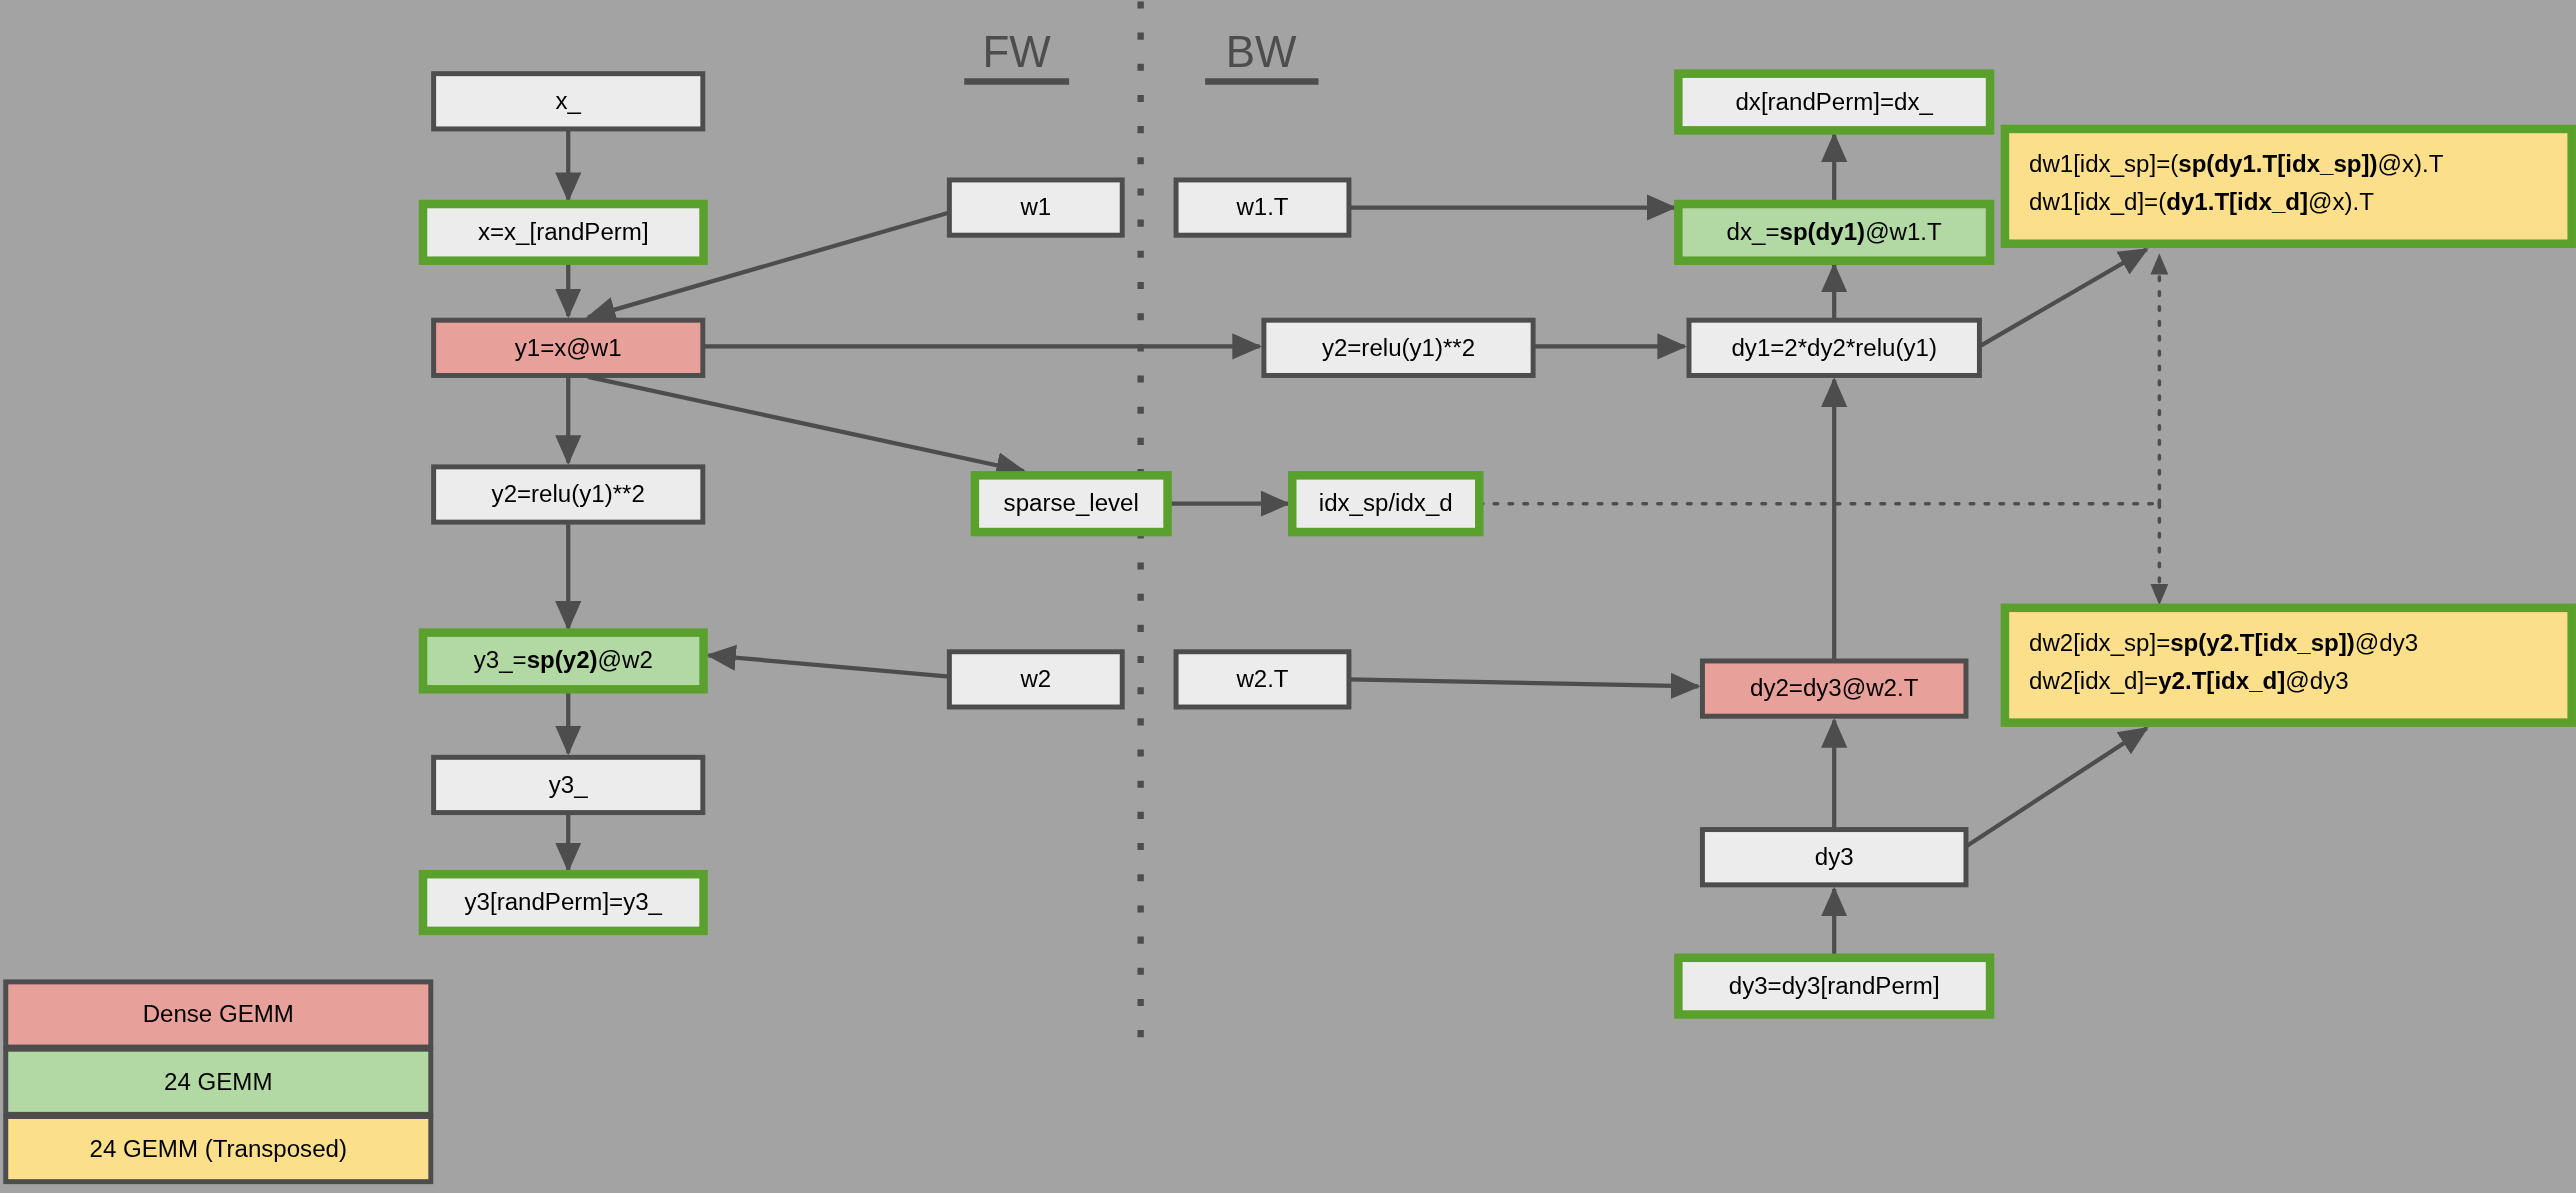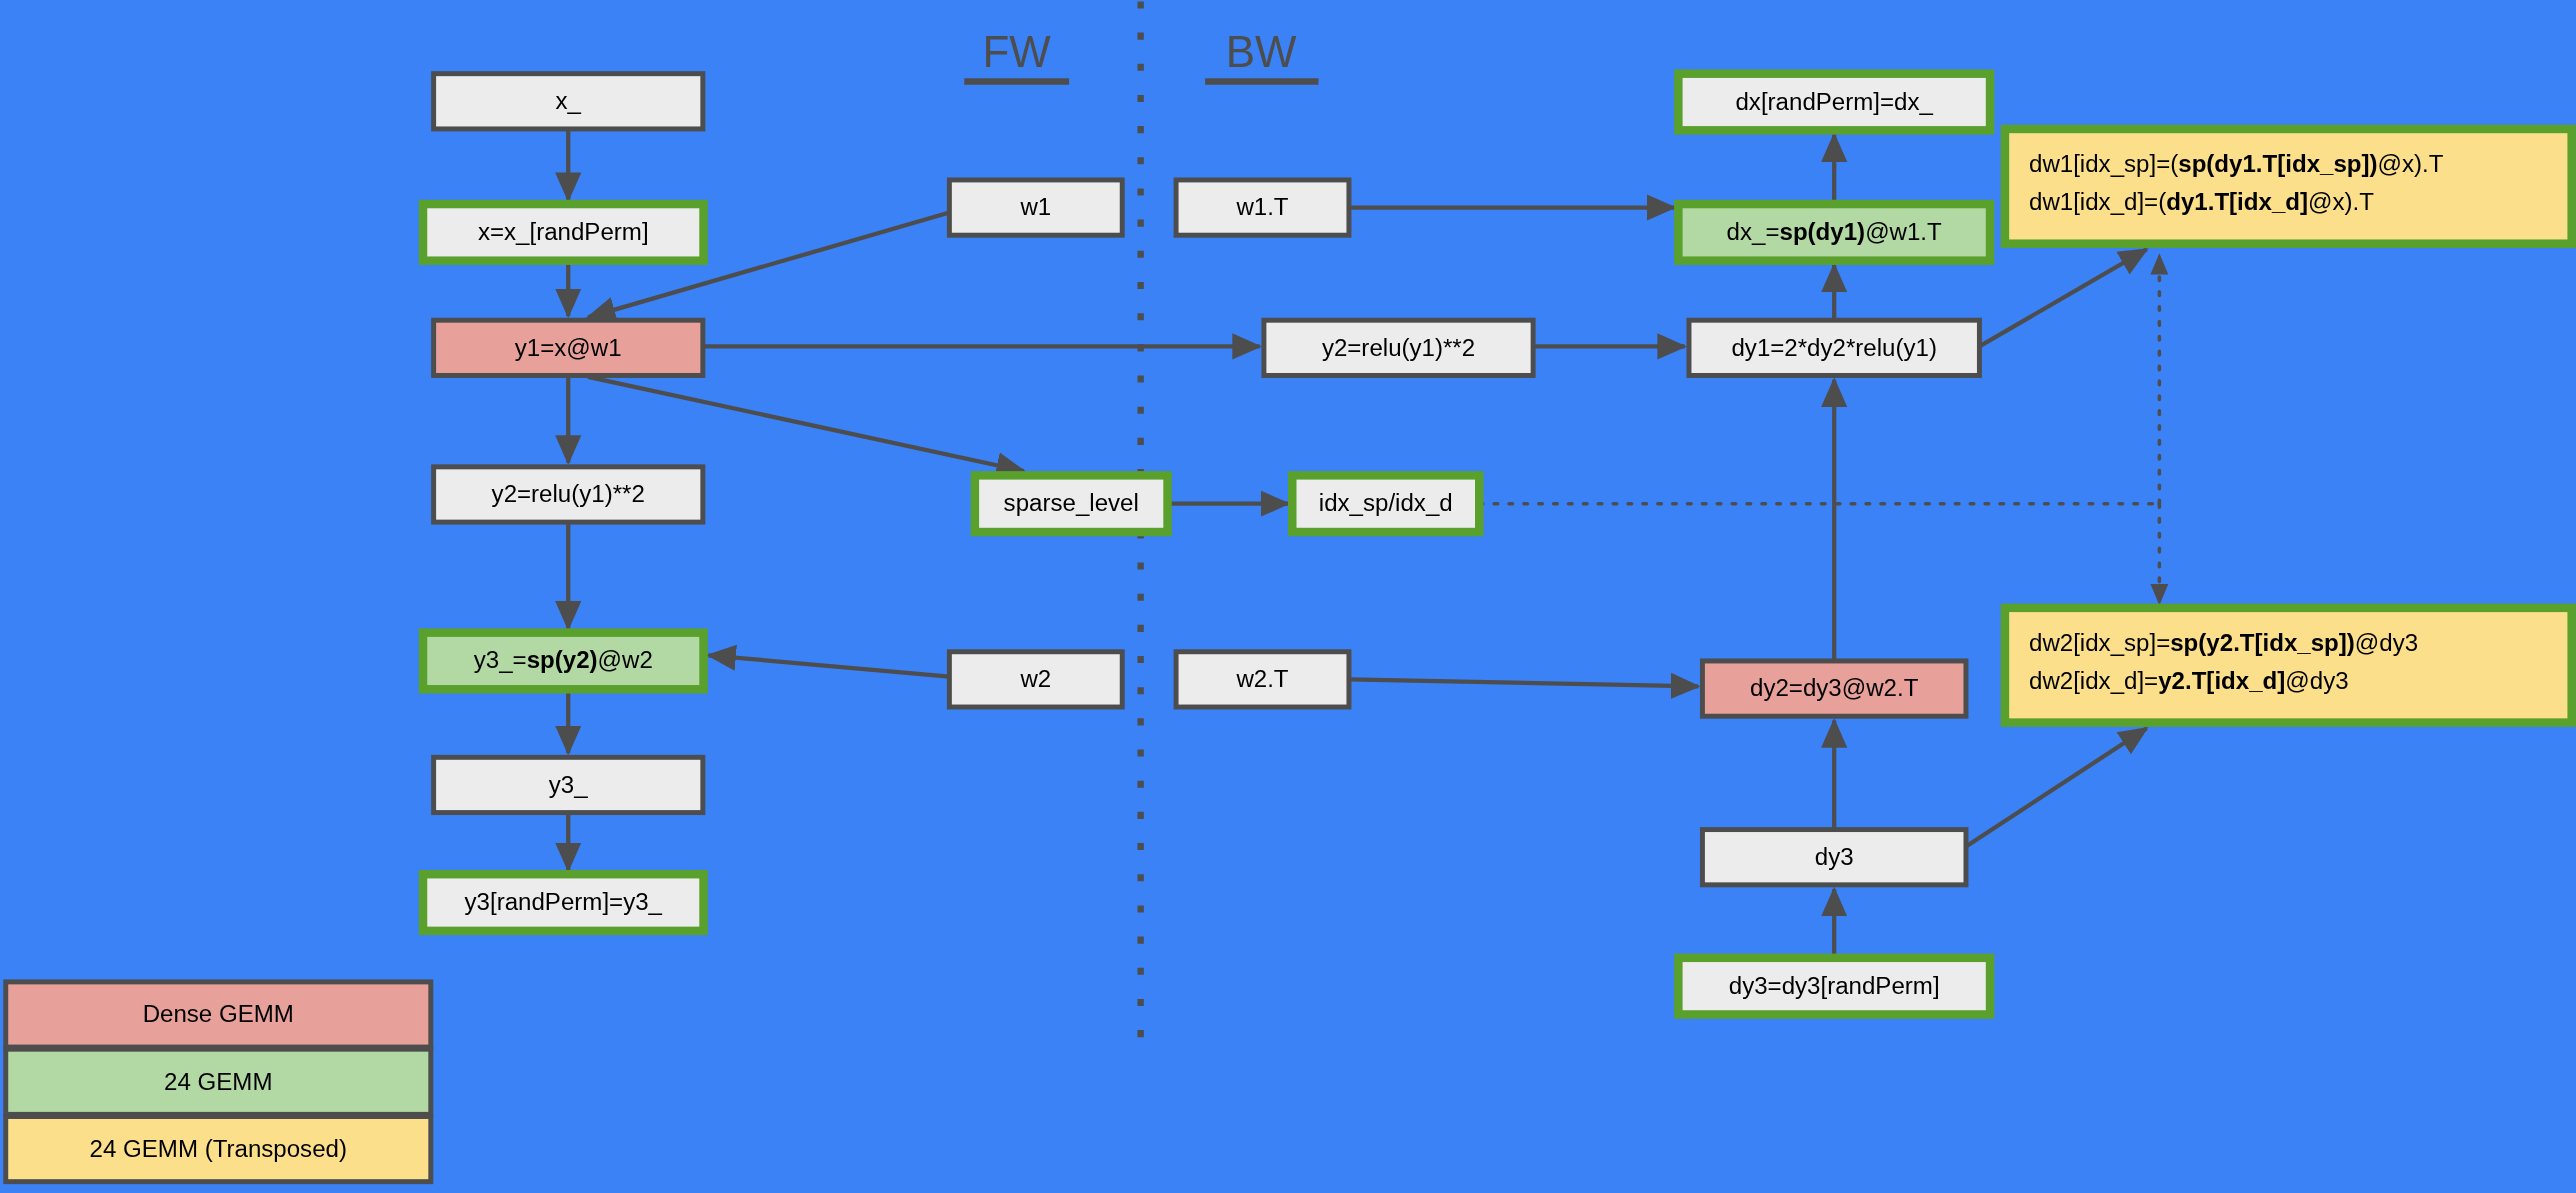--- a/index.html
+++ b/index.html
@@ -1,17 +1,17 @@
 <!DOCTYPE html>
 <html style="font-size:11.3px"><head>
 <meta charset="utf-8">
 <style>
   html,body{margin:0;padding:0;background:#ffffff;}
   body{width:2576px;height:1193px;font-family:"Liberation Sans",sans-serif;}
-  #stage{position:relative;width:2576px;height:1193px;overflow:hidden;background:#3b82f6;}
+  #stage{position:relative;width:2576px;height:1193px;overflow:hidden;background:#a3a3a3;}
   svg#canvas{position:absolute;left:0;top:0;width:2576px;height:1193px;}
   .node-label{font-family:"Liberation Sans",sans-serif;font-size:34px;fill:#000000;dominant-baseline:middle;}
   .node-label.center{text-anchor:middle;}
   .node-label.left{text-anchor:start;}
   .b{font-weight:bold;}
   .hdr{font-family:"Liberation Sans",sans-serif;font-size:62px;fill:#4d4d4d;text-anchor:middle;dominant-baseline:middle;}
   .legend-label{font-family:"Liberation Sans",sans-serif;font-size:34px;fill:#000000;text-anchor:middle;dominant-baseline:middle;}
 </style>
 </head>
 <body>

